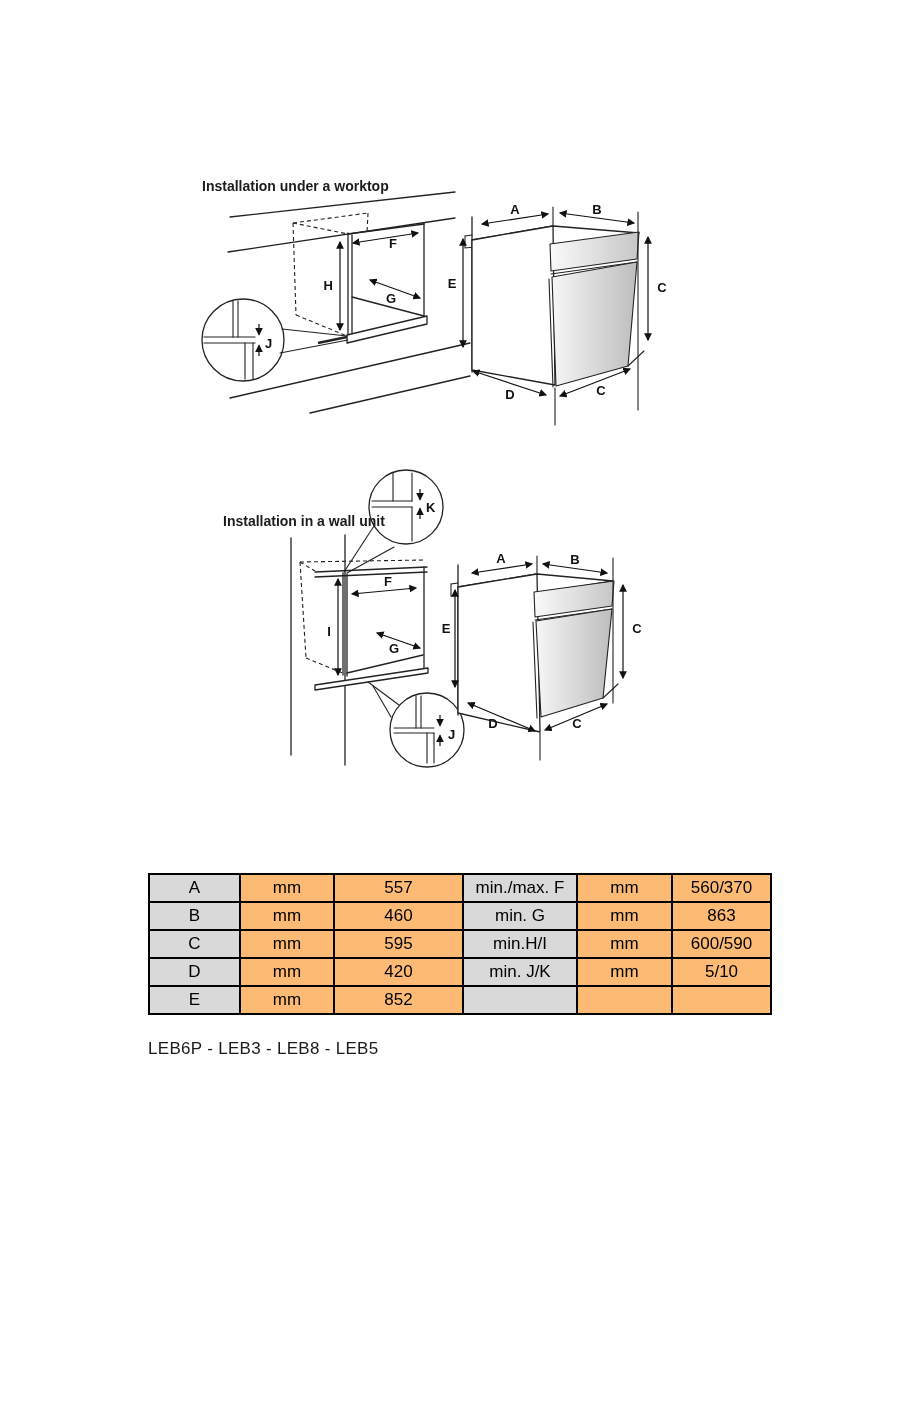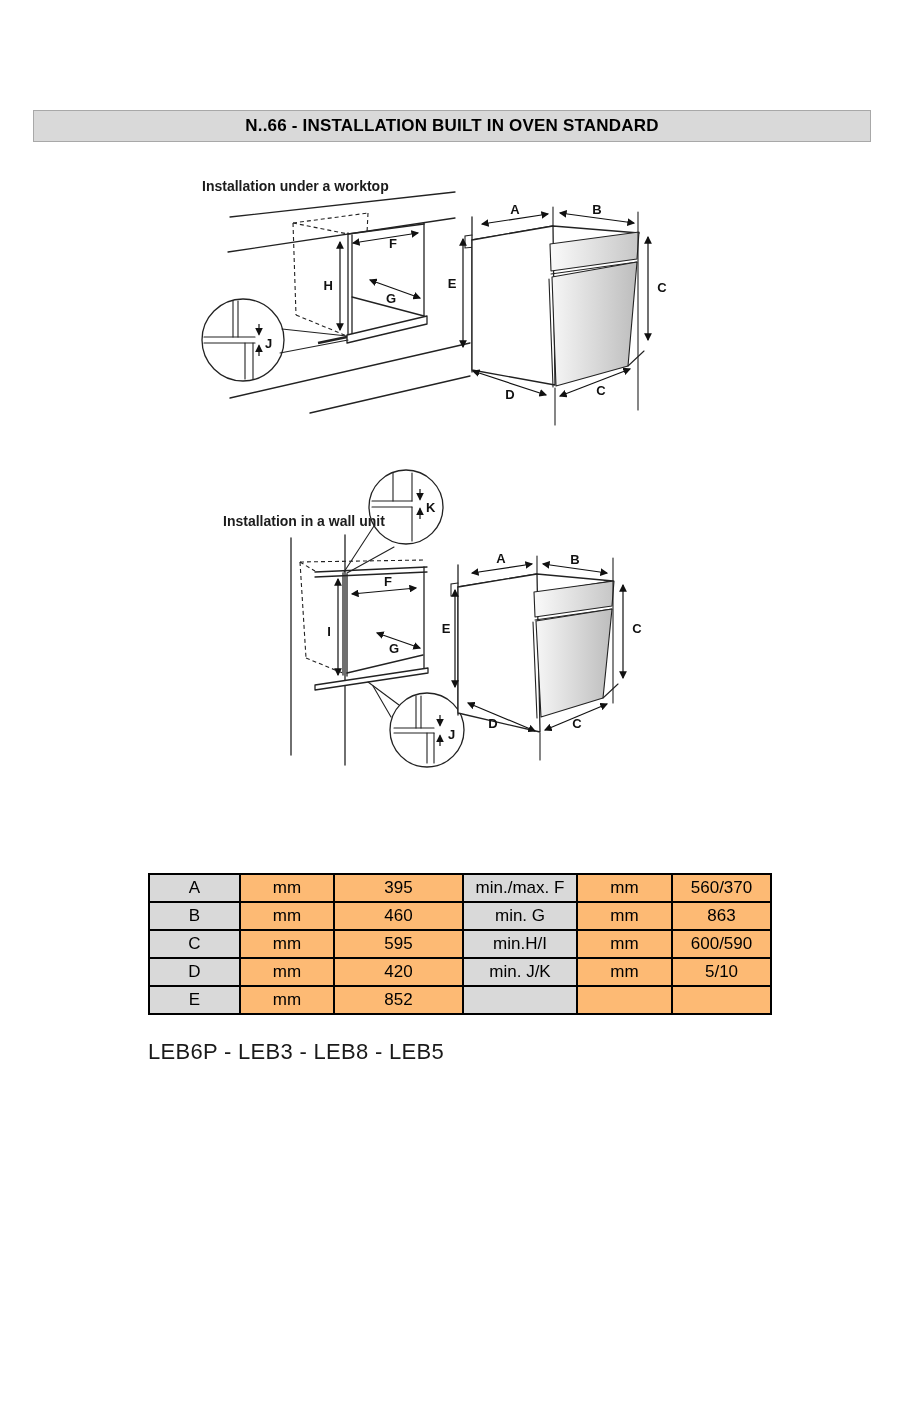--- a/index.html
+++ b/index.html
@@ -8,38 +8,35 @@
   .title-bar{position:absolute;left:33px;top:110px;width:836px;height:30px;
              background:#d9d9d9;border:1px solid #a8a8a8;display:flex;
              align-items:center;justify-content:center;}
   .title-bar span{font-weight:bold;font-size:17px;letter-spacing:.2px;color:#000;}
   .diagram{position:absolute;}
   .diagram-label{position:absolute;font-weight:bold;font-size:14px;color:#1c1c1c;white-space:nowrap;}
   .dim-table{position:absolute;left:148px;top:873px;border-collapse:collapse;table-layout:fixed;}
   .dim-table td{border:2px solid #000;height:26px;text-align:center;vertical-align:middle;
                 font-size:17px;padding:0;background:#fdba74;color:#000;}
   .dim-table td.g{background:#d9d9d9;}
-  .models{position:absolute;left:148px;top:1039px;font-size:22px;color:#1a1a1a;letter-spacing:.3px;}
+  .models{position:absolute;left:148px;top:1039px;font-size:17px;color:#1a1a1a;letter-spacing:.3px;}
   
   .ln{stroke:#222;stroke-width:1.3;fill:none;stroke-linecap:round;}
   .lt{stroke:#222;stroke-width:1.1;fill:none;stroke-linecap:round;}
   .dsh{stroke:#222;stroke-width:1.1;fill:none;stroke-dasharray:4 3;}
   .arr{stroke:#111;stroke-width:1.2;fill:none;}
   .face{fill:#ffffff;stroke:#222;stroke-width:1.3;stroke-linejoin:round;}
   .pane{stroke:#222;stroke-width:1.1;stroke-linejoin:round;}
   .dimtxt{font-family:"Liberation Sans",sans-serif;font-weight:bold;font-size:13px;fill:#111;}
 </style>
 </head>
 <body>
 
 <div class="page">
 
-  <div class="title-bar">
-    <span>N..66 - INSTALLATION BUILT IN OVEN STANDARD</span>
-  </div>
 
   <div class="diagram" style="left:180px;top:158px;width:540px;height:275px;text-decoration:underline;">
     <div class="diagram-label" style="left:22px;top:20px;">Installation under a worktop</div>
     <svg style="position:absolute;left:5px;top:27px;" width="510" height="245" viewBox="0 0 510 245">
       <defs>
         <marker id="ah1" viewBox="0 0 10 10" refX="8.5" refY="5" markerWidth="6.5" markerHeight="6.5" orient="auto-start-reverse">
             <path d="M0 0 L10 5 L0 10 Z" fill="#111"></path>
           </marker>
         <linearGradient id="pg1" x1="0" y1="0" x2="1" y2="0">
           <stop offset="0" stop-color="#fafafa"></stop>
@@ -235,21 +232,21 @@
         <col style="width:94px">
         <col style="width:129px">
       <col style="width:114px">
         <col style="width:95px">
         <col style="width:99px">
     </colgroup>
     <tbody>
       <tr>
         <td class="g">A</td>
         <td>mm</td>
-        <td>395</td>
+        <td>557</td>
         <td class="g">min./max. F</td>
         <td>mm</td>
         <td>560/370</td>
       </tr>
       <tr>
         <td class="g">B</td>
         <td>mm</td>
         <td>460</td>
         <td class="g">min. G</td>
         <td>mm</td>

